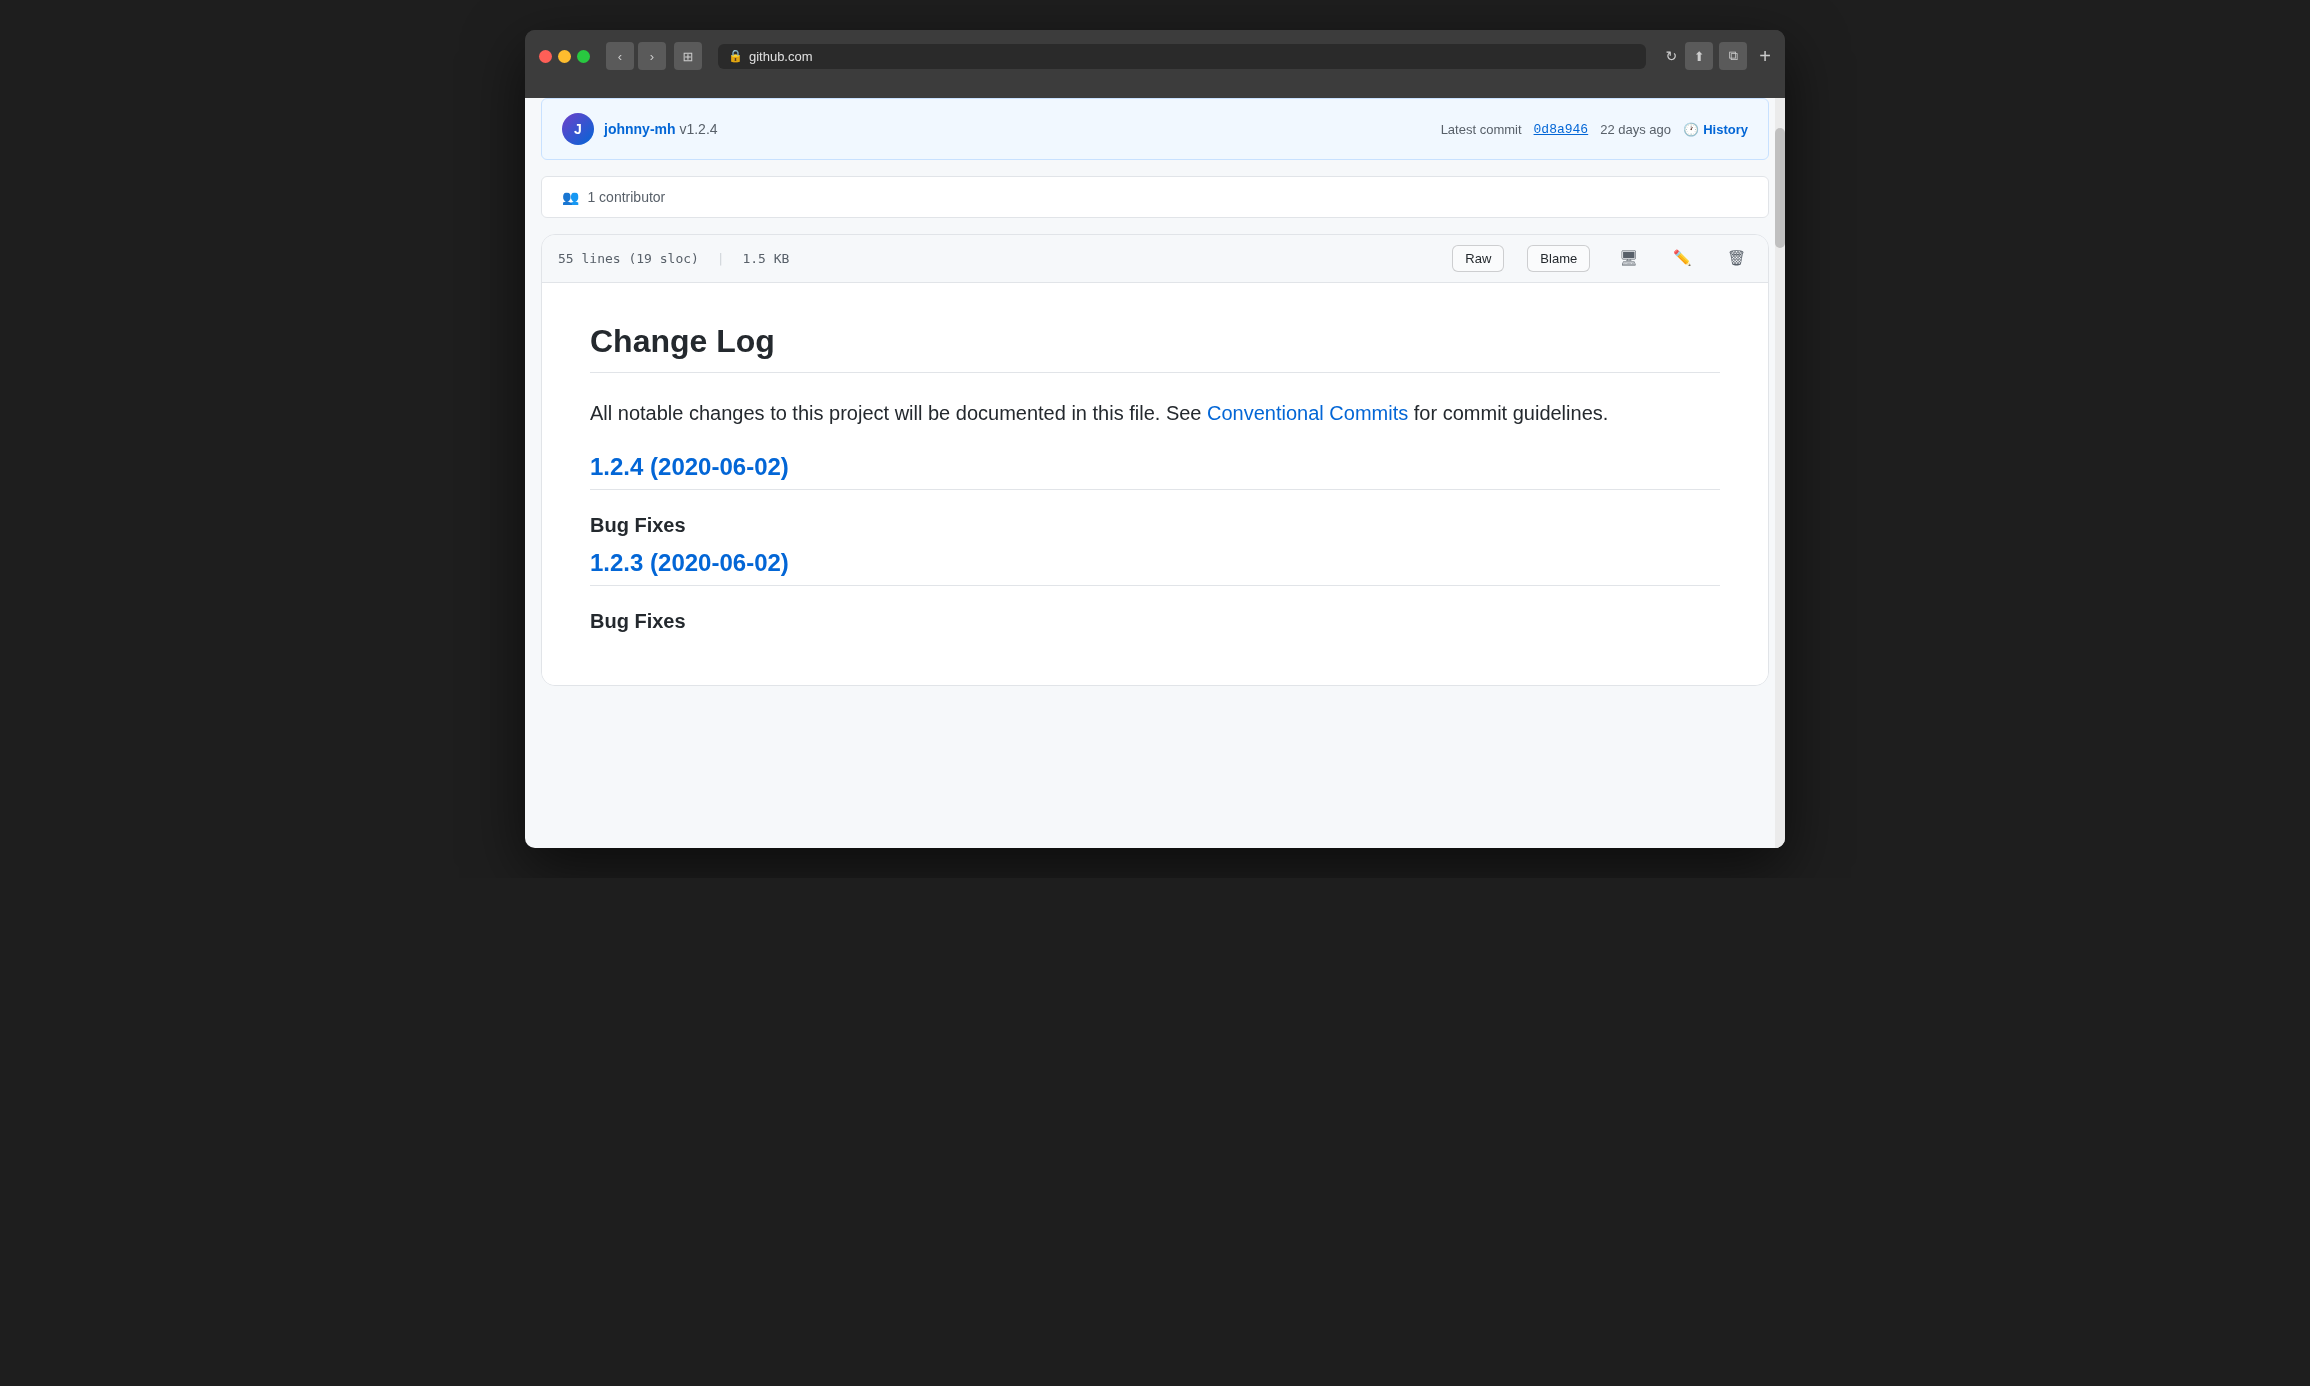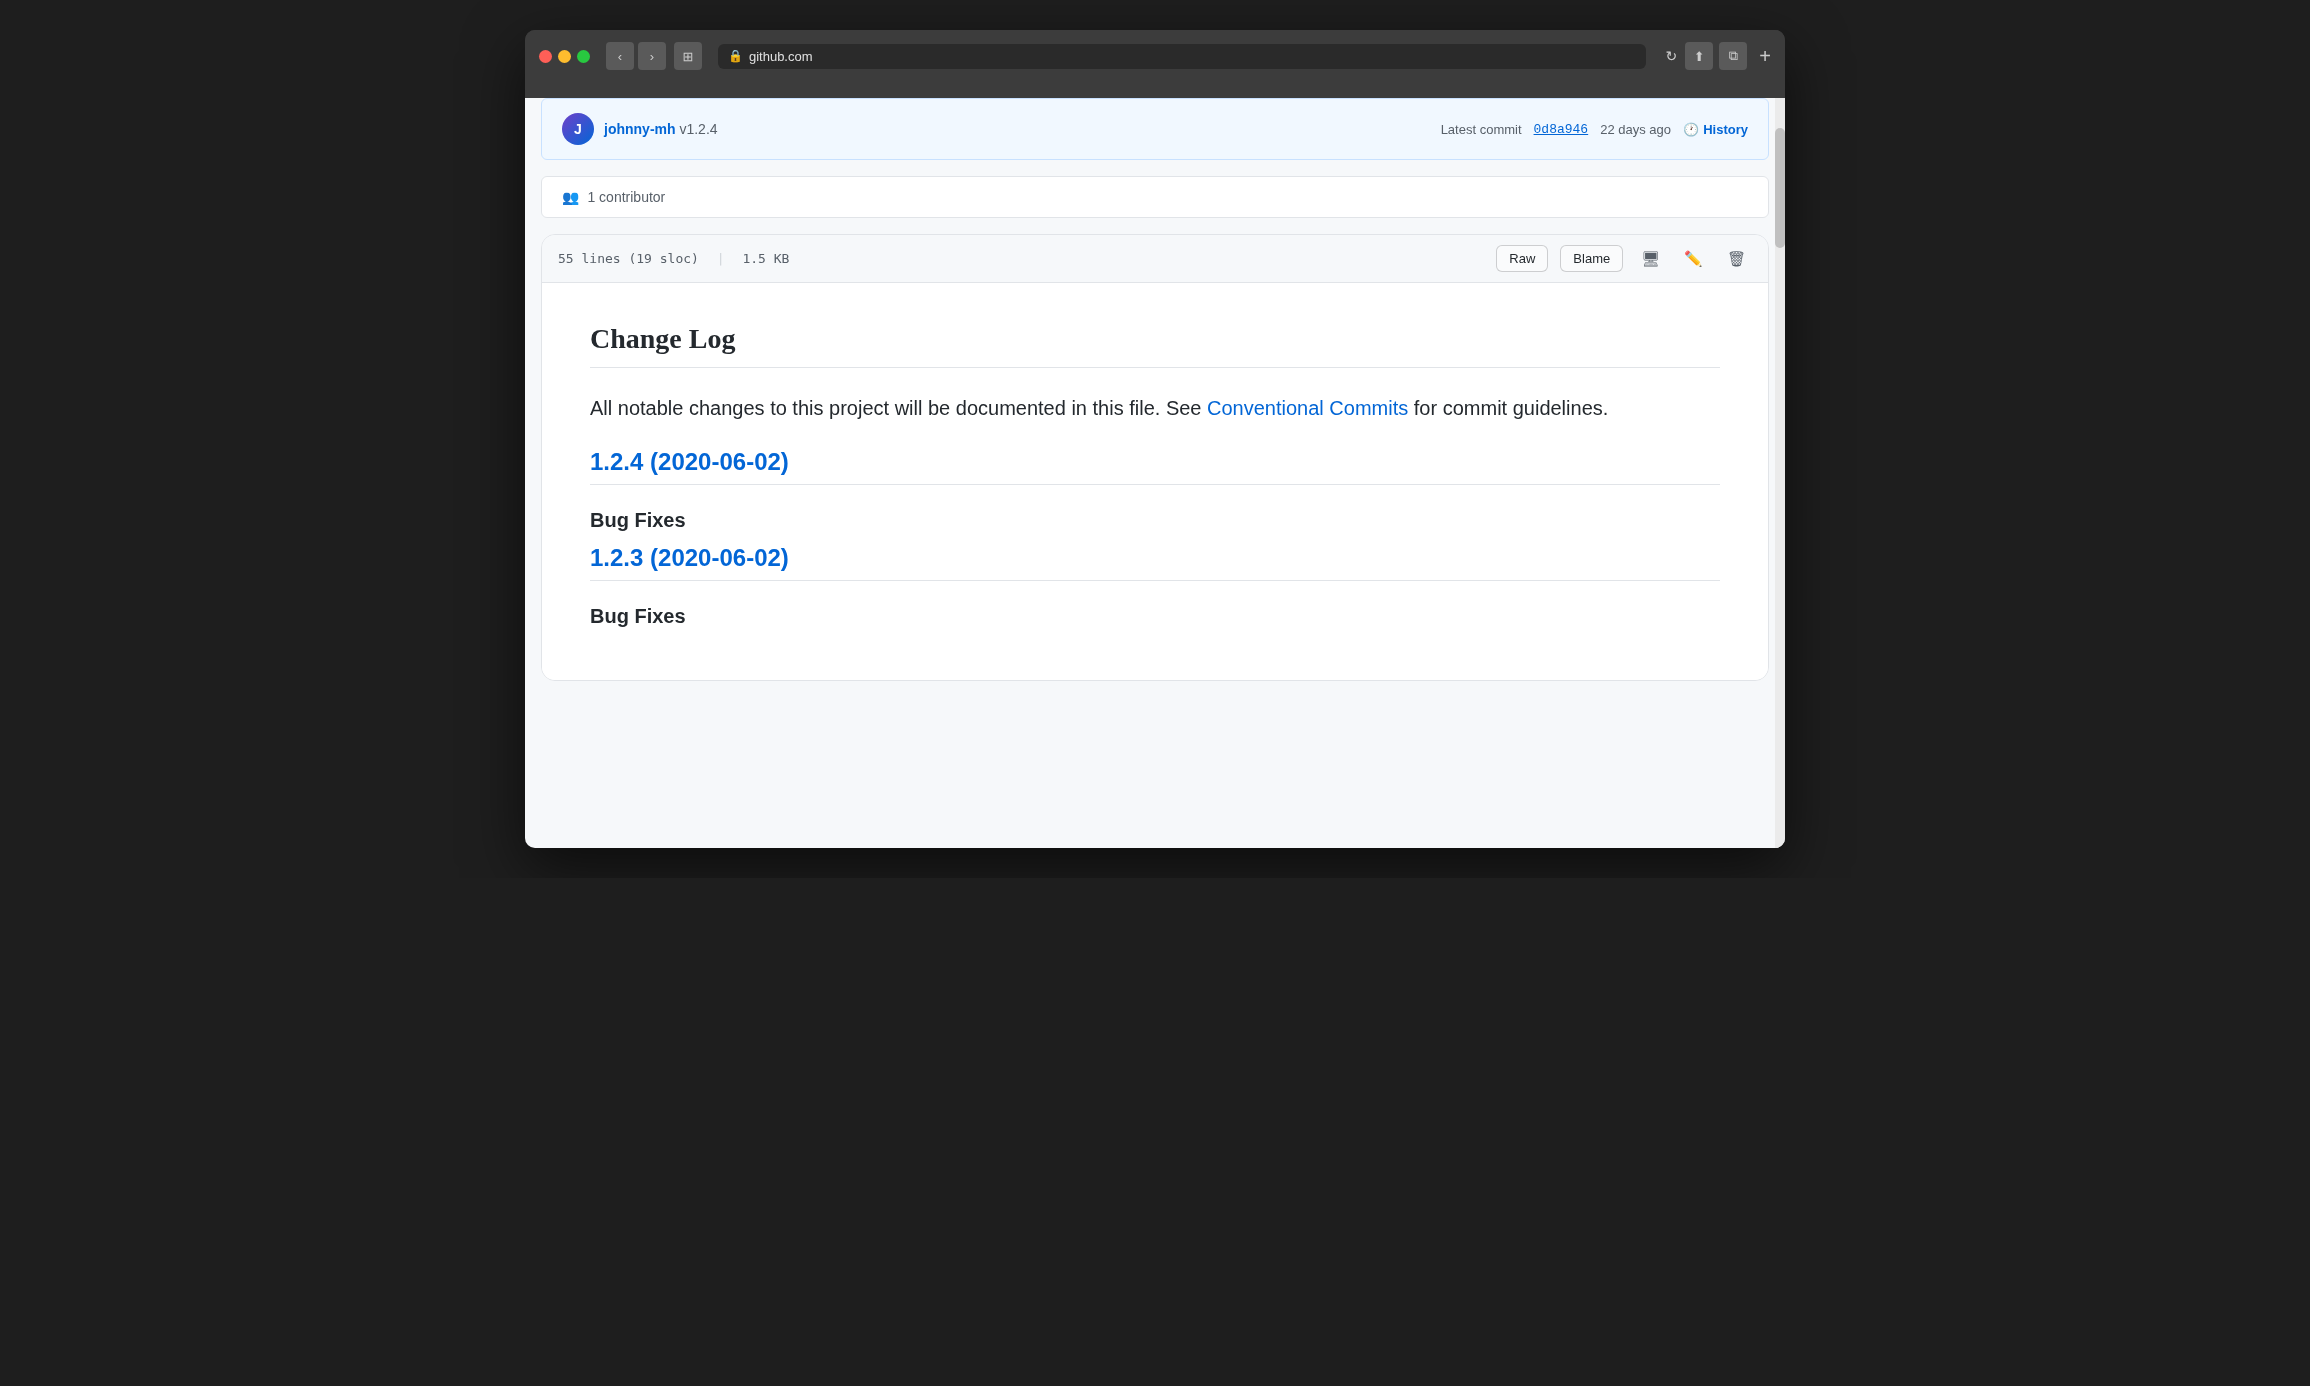--- a/index.html
+++ b/index.html
@@ -239,22 +239,22 @@
       font-family: "SFMono-Regular", Consolas, monospace;
     }
 
     .file-meta .separator {
       margin: 0 10px;
       color: #d1d5da;
     }
 
     .file-actions {
       display: flex;
-      align-items: center;
-      gap: 12px;
+      align-items: flex-start;
+      gap: 23px;
     }
 
     .btn {
       background: #fafbfc;
       border: 1px solid rgba(27,31,35,.2);
       border-radius: 6px;
       color: #24292e;
       cursor: pointer;
       font-size: 13px;
       font-weight: 500;
@@ -270,27 +270,26 @@
       padding: 4px 6px;
     }
 
     
     .file-content {
       background: #fff;
       padding: 40px 48px;
     }
 
     .md-h1 {
-      font-size: 28px;
+      font-size: 32px;
       font-weight: 600;
       border-bottom: 1px solid #e1e4e8;
       padding-bottom: 12px;
       margin-bottom: 24px;
       color: #24292e;
-      font-family: Liberation Serif, serif;
     }
 
     .md-p {
       font-size: 20px;
       line-height: 1.6;
       color: #24292e;
       margin-bottom: 24px;
     }
 
     .md-link {

